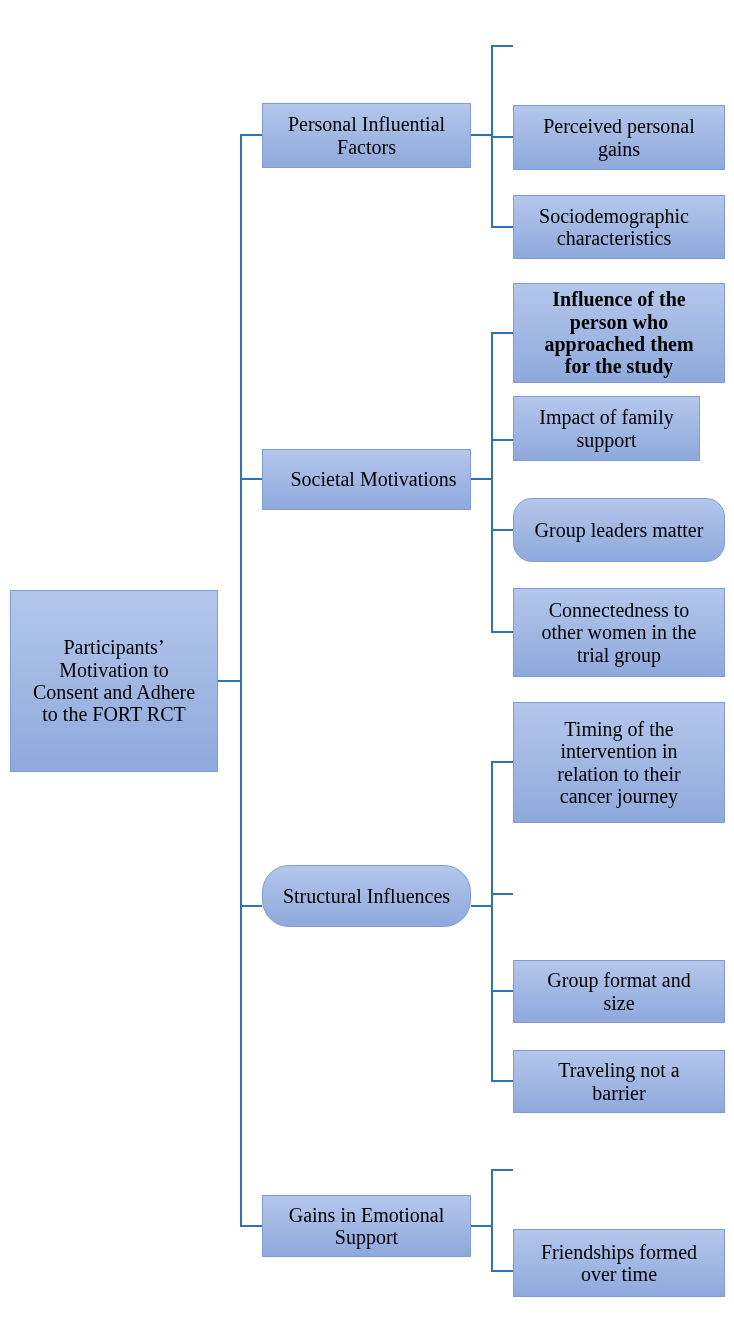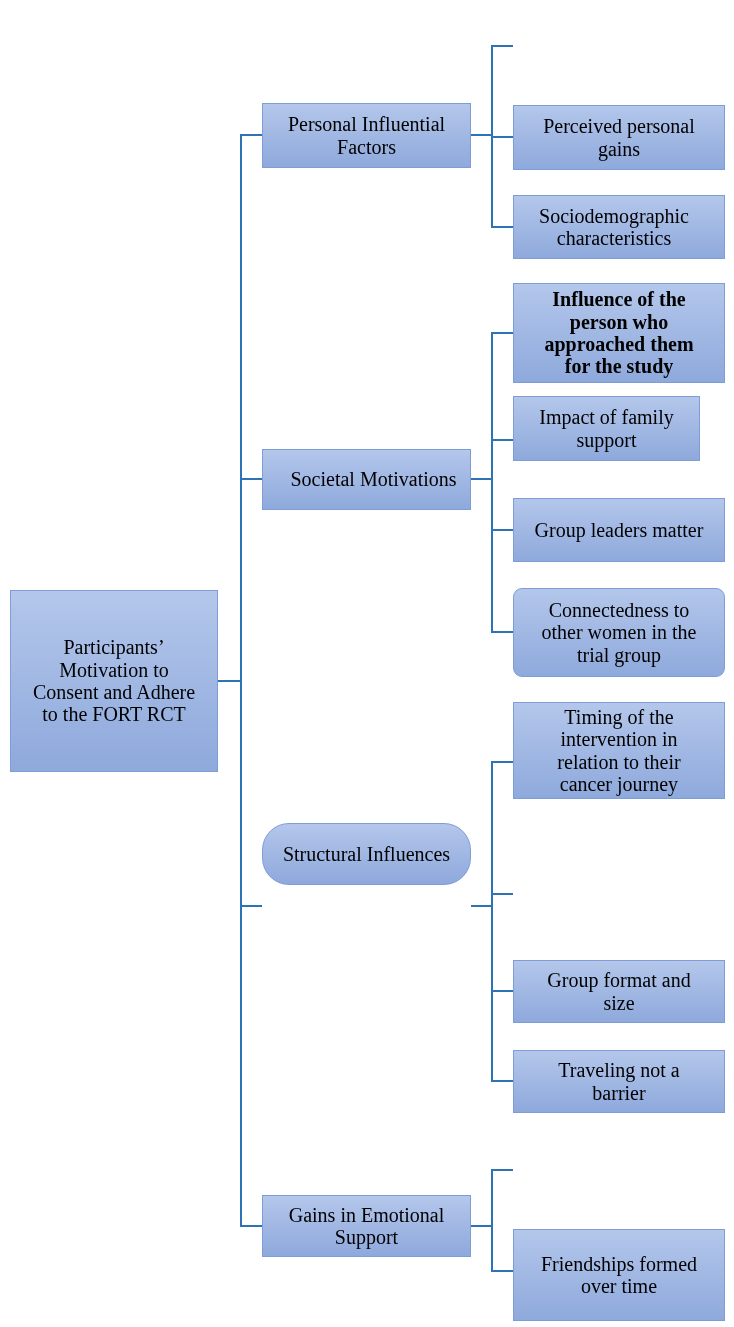--- a/index.html
+++ b/index.html
@@ -83,54 +83,54 @@
   <div class="box cat" style="left:262px; top:103px; width:209px; height:65px;">
     <span>Personal Influential Factors</span>
   </div>
 
   <div class="box root" style="left:10px; top:590px; width:208px; height:182px;">
     <span>Participants’ Motivation to Consent and Adhere to the FORT RCT</span>
   </div>
   <div class="box cat" style="left:262px; top:449px; width:209px; height:61px;padding-left:16px;">
     <span>Societal Motivations</span>
   </div>
-  <div class="box cat" style="left:262px; top:823px; width:209px; height:62px;border-radius:27px;">
+  <div class="box cat" style="left:262px; top:865px; width:209px; height:62px;border-radius:27px;">
     <span>Structural Influences</span>
   </div>
   <div class="box cat" style="left:262px; top:1195px; width:209px; height:62px;">
     <span>Gains in Emotional Support</span>
   </div>
 
   <div class="box leaf" style="left:513px; top:105px; width:212px; height:65px;">
     <span>Perceived personal gains</span>
   </div>
   <div class="box leaf" style="left:513px; top:195px; width:212px; height:64px;padding-left:8px;">
     <span>Sociodemographic characteristics</span>
   </div>
 
   <div class="box leaf" style="left:513px; top:283px; width:212px; height:100px;font-weight:bold;">
     <span>Influence of the person who approached them for the study</span>
   </div>
   <div class="box leaf" style="left:513px; top:396px; width:187px; height:65px;">
     <span>Impact of family support</span>
   </div>
-  <div class="box leaf" style="left:513px; top:498px; width:212px; height:64px;">
+  <div class="box leaf" style="left:513px; top:498px; width:212px; height:64px;border-radius:19px;">
     <span>Group leaders matter</span>
   </div>
-  <div class="box leaf" style="left:513px; top:588px; width:212px; height:89px;border-radius:9px;">
+  <div class="box leaf" style="left:513px; top:588px; width:212px; height:89px;">
     <span>Connectedness to other women in the trial group</span>
   </div>
 
-  <div class="box leaf" style="left:513px; top:702px; width:212px; height:97px;">
+  <div class="box leaf" style="left:513px; top:702px; width:212px; height:121px;">
     <span>Timing of the intervention in relation to their cancer journey</span>
   </div>
   <div class="box leaf" style="left:513px; top:960px; width:212px; height:63px;">
     <span>Group format and size</span>
   </div>
   <div class="box leaf" style="left:513px; top:1050px; width:212px; height:63px;">
     <span>Traveling not a barrier</span>
   </div>
 
-  <div class="box leaf" style="left:513px; top:1229px; width:212px; height:92px;">
+  <div class="box leaf" style="left:513px; top:1229px; width:212px; height:68px;">
     <span>Friendships formed over time</span>
   </div>
 
 </div>
 
 </body></html>

